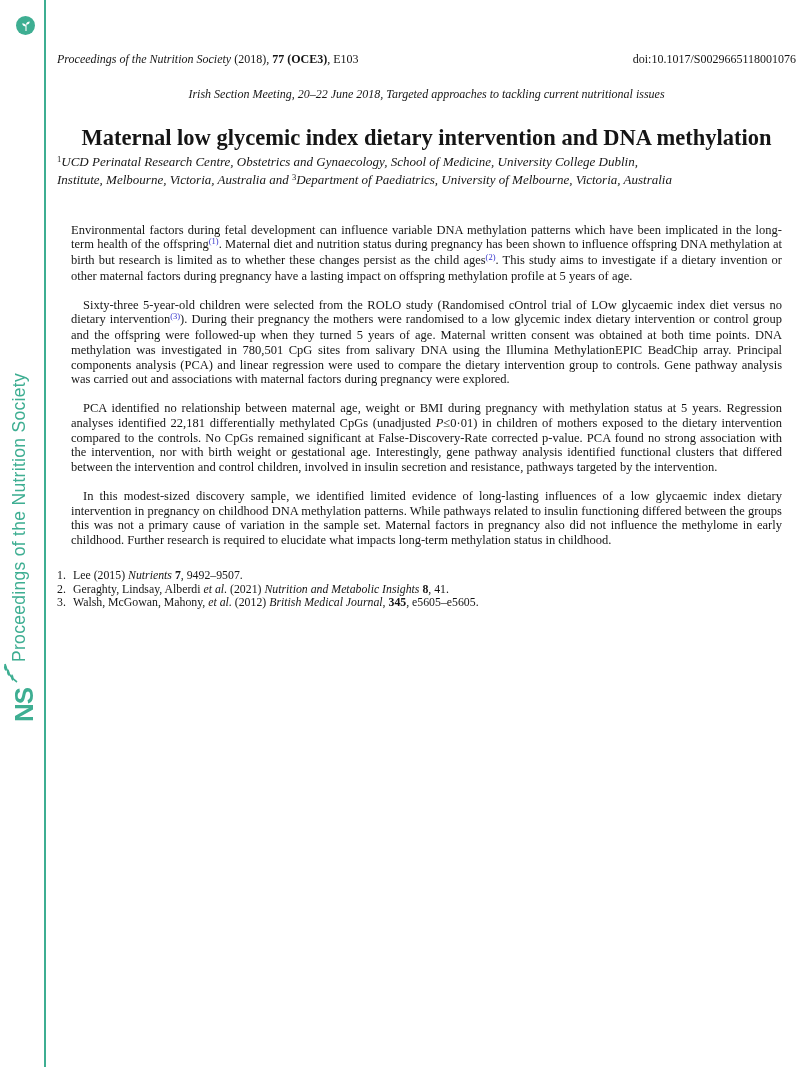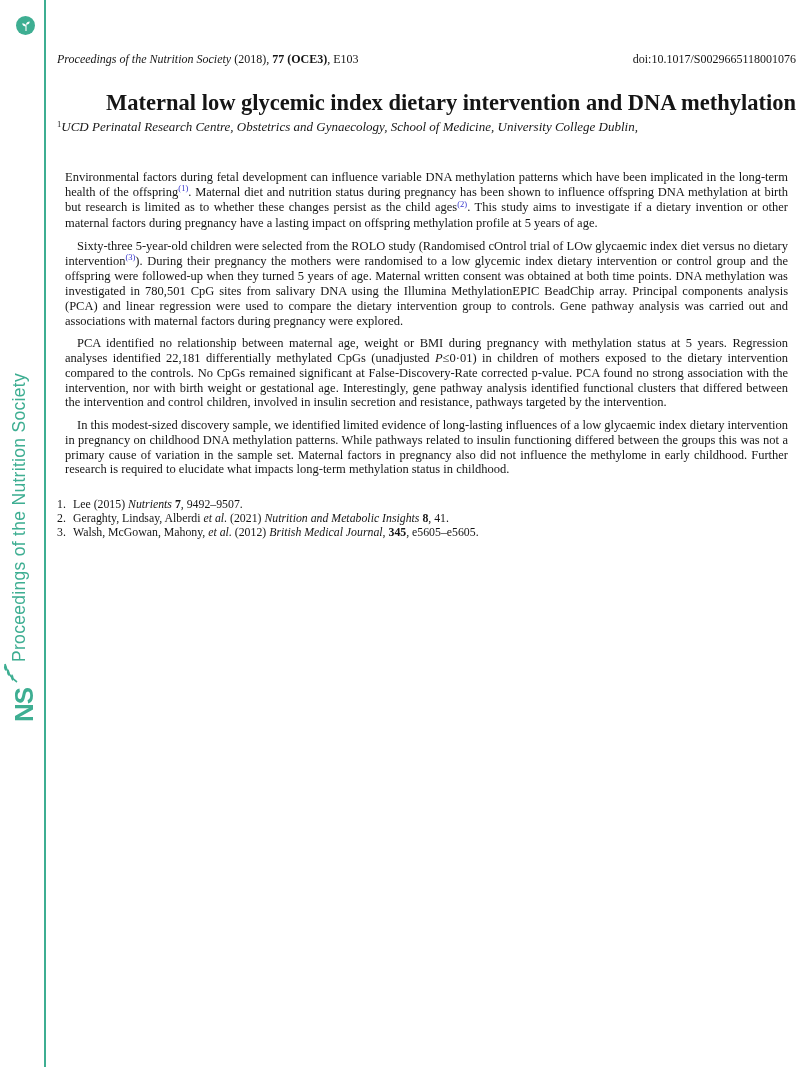--- a/index.html
+++ b/index.html
@@ -47,21 +47,21 @@
     gap:23px;
   }
   .meeting{margin-top:20px;text-align:center;font-style:italic;font-size:12px;}
   .page-title{
     margin-top:23px;text-align:center;font-weight:bold;
     font-size:22.5px;line-height:26px;
   }
   .authors{margin-top:21px;text-align:center;font-size:15.5px;}
   .affiliations{margin-top:3px;text-align:left;font-style:italic;font-size:13px;line-height:15.8px;}
   .abstract{margin-top:33px;font-size:12.5px;line-height:14.75px;text-align:justify;}
-  .abstract p{margin:8px;text-indent:12px;}
+  .abstract p{margin:14px;text-indent:12px;}
   .abstract p.noindent{text-indent:0;}
   .refs{margin-top:21px;font-size:11.8px;line-height:13.8px;}
   .ref-row{display:flex;}
   .ref-num{width:16px;flex:0 0 16px;}
   .ref-text{flex:1;}
   
   .it{font-style:italic;}
   .bd{font-weight:bold;}
   .sup{font-size:8.5px;position:relative;top:-4.2px;}
   .affiliations .sup{font-style:normal;}
@@ -90,28 +90,30 @@
 </svg>
 <div class="ns-logo">NS</div>
 
 <div class="content">
 
   <div class="header-row">
     <span><span class="it">Proceedings of the Nutrition Society</span><span> (2018), </span><span class="bd">77 (OCE3)</span><span>, E103</span></span>
     <span>doi:10.1017/S0029665118001076</span>
   </div>
 
+  <div class="meeting">Irish Section Meeting, 20–22 June 2018, Targeted approaches to tackling current nutritional issues</div>
 
-  <h1 class="page-title" style="margin:23px 0 0 0;text-align:right;">
+  <h1 class="page-title" style="margin:23px 0 0 0;">
     <span>Maternal low glycemic index dietary intervention and DNA methylation</span><br>
   </h1>
 
 
   <div class="affiliations">
     <div><span class="sup">1</span><span class="it">UCD Perinatal Research Centre, Obstetrics and Gynaecology, School of Medicine, University College Dublin,</span></div>
+    <div><span class="it">Institute, Melbourne, Victoria, Australia and </span><span class="sup">3</span><span class="it">Department of Paediatrics, University of Melbourne, Victoria, Australia</span></div>
   </div>
 
   <div class="abstract">
       <p class="noindent"><span>Environmental factors during fetal development can influence variable DNA methylation patterns which have been implicated in the long-term health of the offspring</span><span class="sup lnk">(1)</span><span>. Maternal diet and nutrition status during pregnancy has been shown to influence offspring DNA methylation at birth but research is limited as to whether these changes persist as the child ages</span><span class="sup lnk">(2)</span><span>. This study aims to investigate if a dietary invention or other maternal factors during pregnancy have a lasting impact on offspring methylation profile at 5 years of age.</span></p>
       <p><span>Sixty-three 5-year-old children were selected from the ROLO study (Randomised cOntrol trial of LOw glycaemic index diet versus no dietary intervention</span><span class="sup lnk">(3)</span><span>). During their pregnancy the mothers were randomised to a low glycemic index dietary intervention or control group and the offspring were followed-up when they turned 5 years of age. Maternal written consent was obtained at both time points. DNA methylation was investigated in 780,501 CpG sites from salivary DNA using the Illumina MethylationEPIC BeadChip array. Principal components analysis (PCA) and linear regression were used to compare the dietary intervention group to controls. Gene pathway analysis was carried out and associations with maternal factors during pregnancy were explored.</span></p>
       <p><span>PCA identified no relationship between maternal age, weight or BMI during pregnancy with methylation status at 5 years. Regression analyses identified 22,181 differentially methylated CpGs (unadjusted </span><span class="it">P</span><span>≤0·01) in children of mothers exposed to the dietary intervention compared to the controls. No CpGs remained significant at False-Discovery-Rate corrected p-value. PCA found no strong association with the intervention, nor with birth weight or gestational age. Interestingly, gene pathway analysis identified functional clusters that differed between the intervention and control children, involved in insulin secretion and resistance, pathways targeted by the intervention.</span></p>
       <p><span>In this modest-sized discovery sample, we identified limited evidence of long-lasting influences of a low glycaemic index dietary intervention in pregnancy on childhood DNA methylation patterns. While pathways related to insulin functioning differed between the groups this was not a primary cause of variation in the sample set. Maternal factors in pregnancy also did not influence the methylome in early childhood. Further research is required to elucidate what impacts long-term methylation status in childhood.</span></p>
     </div>
 
   <div class="refs">

